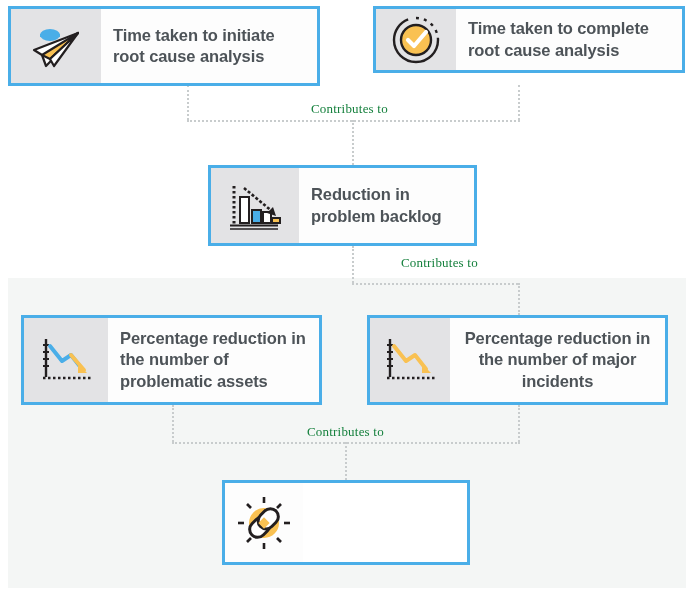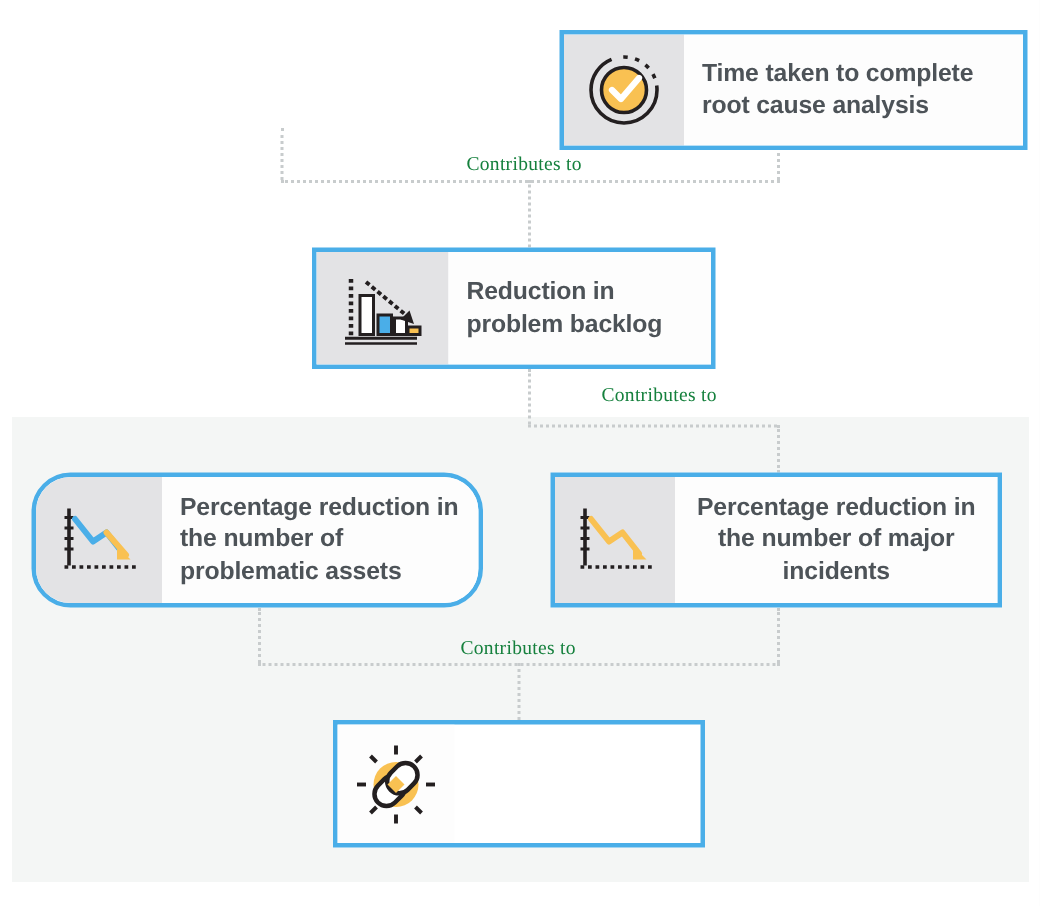--- a/index.html
+++ b/index.html
@@ -108,22 +108,39 @@
   <div class="conn-h" style="left:352px; top:283px; width:166px;"></div>
   <div class="conn-v" style="left:518px; top:283px; height:32px;"></div>
   <div class="conn-label on-white" style="left:396px; top:255px;">Contributes to</div>
 
   <div class="conn-v" style="left:172px; top:405px; height:37px;"></div>
   <div class="conn-v" style="left:518px; top:405px; height:37px;"></div>
   <div class="conn-h" style="left:172px; top:442px; width:348px;"></div>
   <div class="conn-v" style="left:345px; top:442px; height:38px;"></div>
   <div class="conn-label on-gray" style="left:302px; top:424px;">Contributes to</div>
 
-
-  <div class="node" style="left:373px; top:20px; width:312px; height:80px;">
+  <div class="node" style="left:8px; top:6px; width:312px; height:80px;">
+    <div class="icon-cell" style="width:90px;">
+      <span>
+        <svg width="56" height="50" viewBox="0 0 56 50">
+          <path d="M14 16 q4-8 12-8 q7 0 9 7" fill="none" stroke="#4aaee8" stroke-width="0"></path>
+          <ellipse cx="22" cy="14" rx="10" ry="6" fill="#4aaee8"></ellipse>
+          <rect x="12" y="13" width="20" height="3" fill="#4aaee8"></rect>
+          <path d="M6 29 L50 12 L18 45 L14 34 Z" fill="#ffffff" stroke="#231f20" stroke-width="2.2" stroke-linejoin="round"></path>
+          <path d="M14 34 L50 12 L22 38 Z" fill="#f9c152" stroke="#231f20" stroke-width="2.2" stroke-linejoin="round"></path>
+          <path d="M22 38 L50 12 L26 45 Z" fill="#ffffff" stroke="#231f20" stroke-width="2.2" stroke-linejoin="round"></path>
+        </svg>
+      </span>
+    </div>
+    <div class="label-cell">
+      <span>Time taken to initiate root cause analysis</span>
+    </div>
+  </div>
+
+  <div class="node" style="left:373px; top:6px; width:312px; height:67px;">
     <div class="icon-cell" style="width:80px;">
       <span>
         <svg width="54" height="54" viewBox="0 0 54 54">
           <circle cx="27" cy="27" r="22" fill="none" stroke="#231f20" stroke-width="2.4" stroke-dasharray="95 8 3 5 3 5 3 5 3 5"></circle>
           <circle cx="27" cy="27" r="15" fill="#f9c152" stroke="#231f20" stroke-width="2.4"></circle>
           <path d="M19 27 L25 33 L37 19" fill="none" stroke="#ffffff" stroke-width="4.2" stroke-linecap="round" stroke-linejoin="round"></path>
           <path d="M19 27 L25 33 L37 19" fill="none" stroke="#231f20" stroke-width="1.2" stroke-linecap="round" stroke-linejoin="round" opacity="0"></path>
         </svg>
       </span>
     </div>
@@ -150,21 +167,21 @@
           <line x1="18" y1="8" x2="47" y2="32" stroke="#231f20" stroke-width="2.6" stroke-dasharray="3 2"></line>
           <path d="M50 36 L41 33 L47 27 Z" fill="#231f20"></path>
         </svg>
       </span>
     </div>
     <div class="label-cell">
       <span>Reduction in problem backlog</span>
     </div>
   </div>
 
-  <div class="node" style="left:21px; top:315px; width:301px; height:90px;border-radius:26px;">
+  <div class="node" style="left:21px; top:315px; width:301px; height:90px;">
     <div class="icon-cell" style="width:84px;">
       <span>
         <svg width="58" height="54" viewBox="0 0 58 54">
           <line x1="9" y1="6" x2="9" y2="44" stroke="#231f20" stroke-width="2.4"></line>
           <g stroke="#231f20" stroke-width="2">
             <line x1="6" y1="12" x2="12" y2="12"></line>
             <line x1="6" y1="19" x2="12" y2="19"></line>
             <line x1="6" y1="26" x2="12" y2="26"></line>
             <line x1="6" y1="33" x2="12" y2="33"></line>
           </g>

